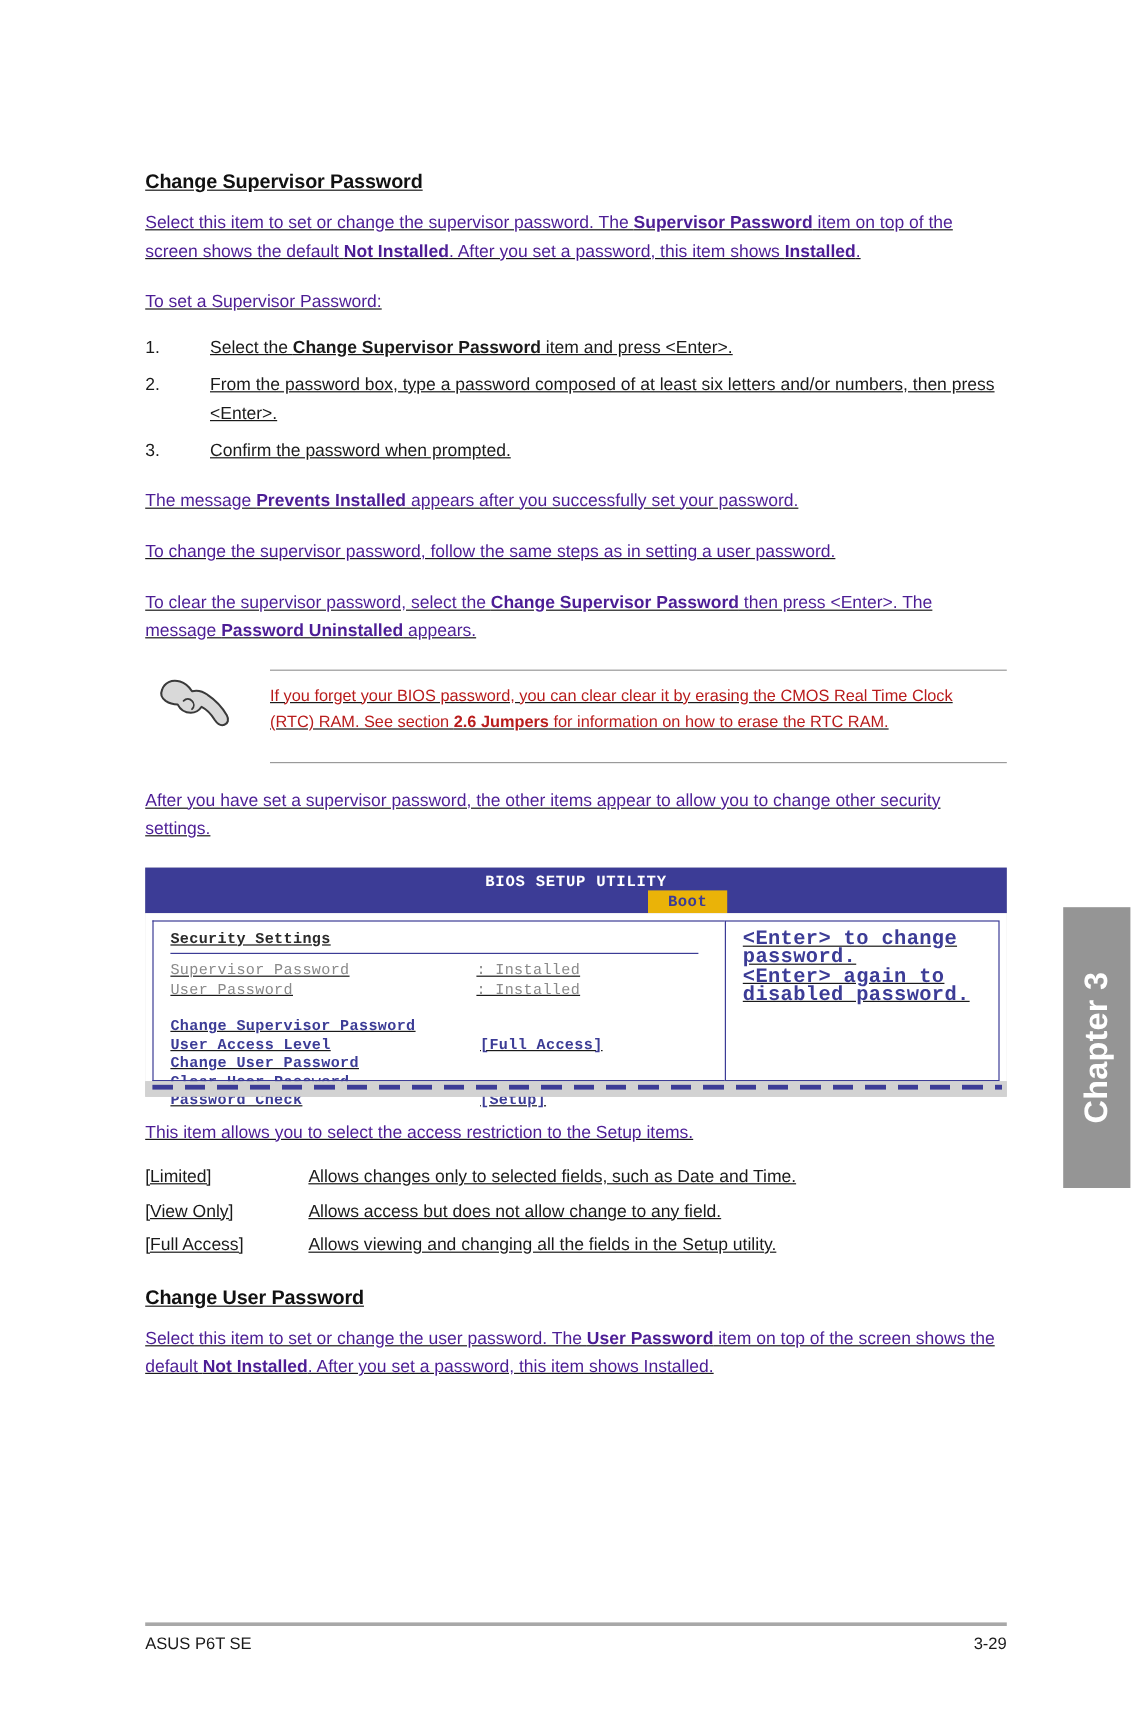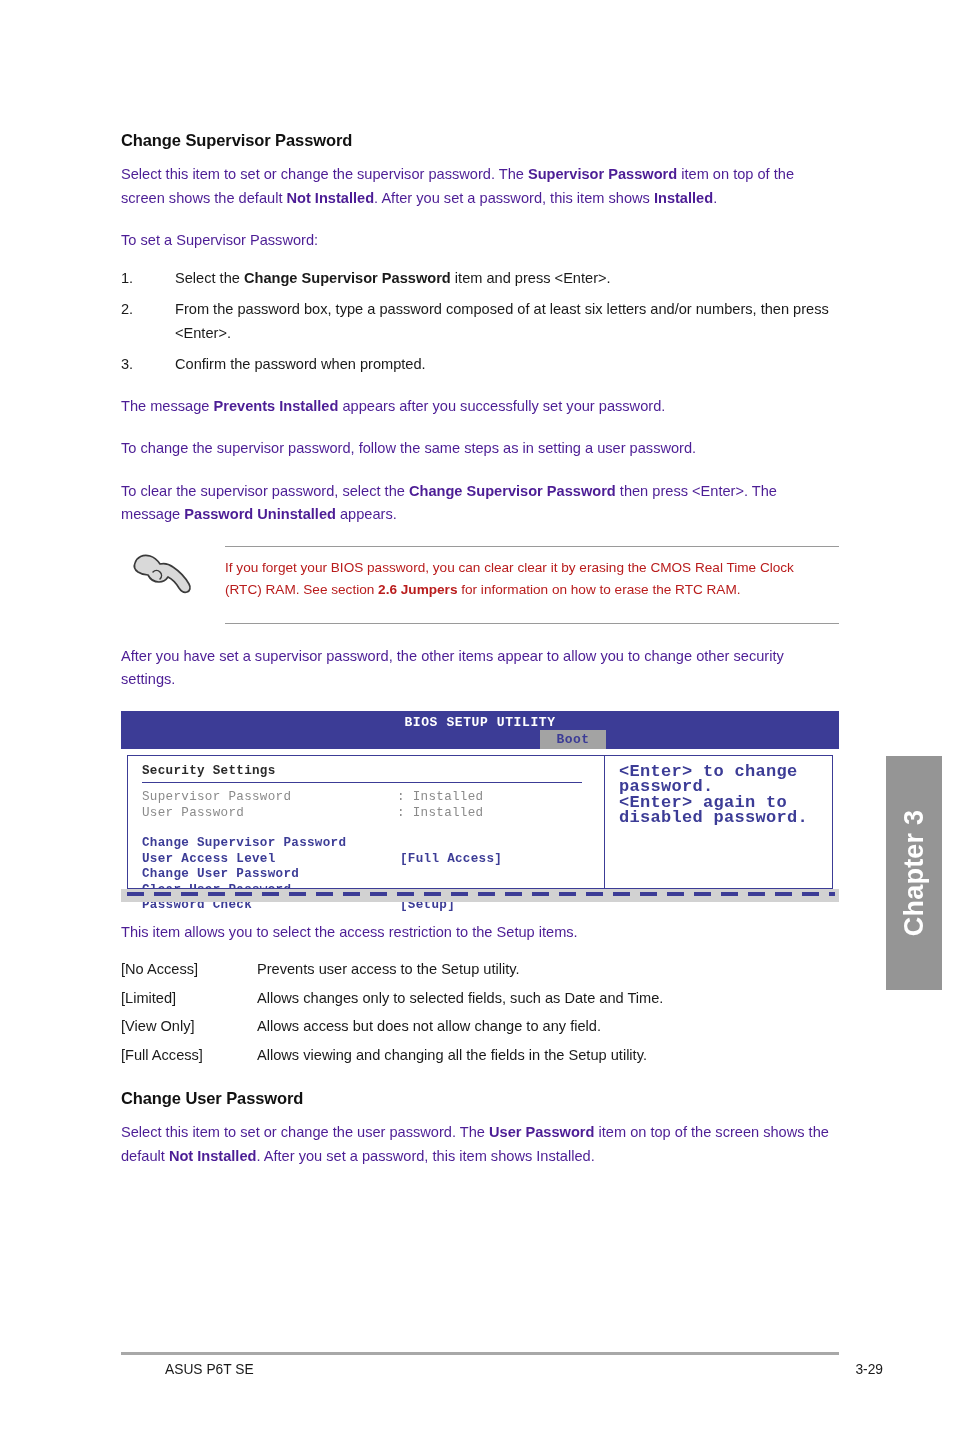--- a/index.html
+++ b/index.html
@@ -18,22 +18,23 @@
 
   .page {
     position: absolute;
     inset: 0;
   }
 
   
   .content {
     position: absolute;
     left: 121px;
-    top: 131px;
+    top: 143px;
     width: 718px;
+    text-decoration: underline;
   }
 
   h2.section-title {
     font-size: 16.5px;
     font-weight: bold;
     margin: 0 0 13px 0;
     letter-spacing: -0.1px;
     color: #111;
   }
 
@@ -120,21 +121,21 @@
     font-size: 13px;
     font-weight: bold;
     letter-spacing: 0.6px;
   }
   .bios-tab {
     position: absolute;
     left: 419px;
     top: 19px;
     width: 66px;
     height: 19px;
-    background: #a3a3a3;
+    background: #eab308;
     color: #3c3c96;
     font-size: 13px;
     font-weight: bold;
     text-align: center;
     line-height: 19px;
     letter-spacing: 0.4px;
   }
   .bios-body {
     position: relative;
     padding: 6px 6px 0 6px;
@@ -254,21 +255,20 @@
   }
   .footer {
     position: absolute;
     left: 121px;
     top: 1362px;
     width: 718px;
     display: flex;
     justify-content: space-between;
     font-size: 13.8px;
     color: #1a1a1a;
-    margin-left: 44px;
   }
 </style>
 </head>
 <body>
 
 <div class="page">
 
   <div class="content">
 
     <h2 class="section-title">Change Supervisor Password</h2>
@@ -366,24 +366,20 @@
       </div>
 
       <div class="bios-dashed"></div>
     </div>
 
 
     <p class="body-text tight">This item allows you to select the access restriction to the Setup items.</p>
 
     <div class="defs">
       <div class="def-row">
-        <span class="term">[No Access]</span>
-        <span class="desc">Prevents user access to the Setup utility.</span>
-      </div>
-      <div class="def-row">
         <span class="term">[Limited]</span>
         <span class="desc">Allows changes only to selected fields, such as Date and Time.</span>
       </div>
       <div class="def-row">
         <span class="term">[View Only]</span>
         <span class="desc">Allows access but does not allow change to any field.</span>
       </div>
       <div class="def-row">
         <span class="term">[Full Access]</span>
         <span class="desc">Allows viewing and changing all the fields in the Setup utility.</span>

